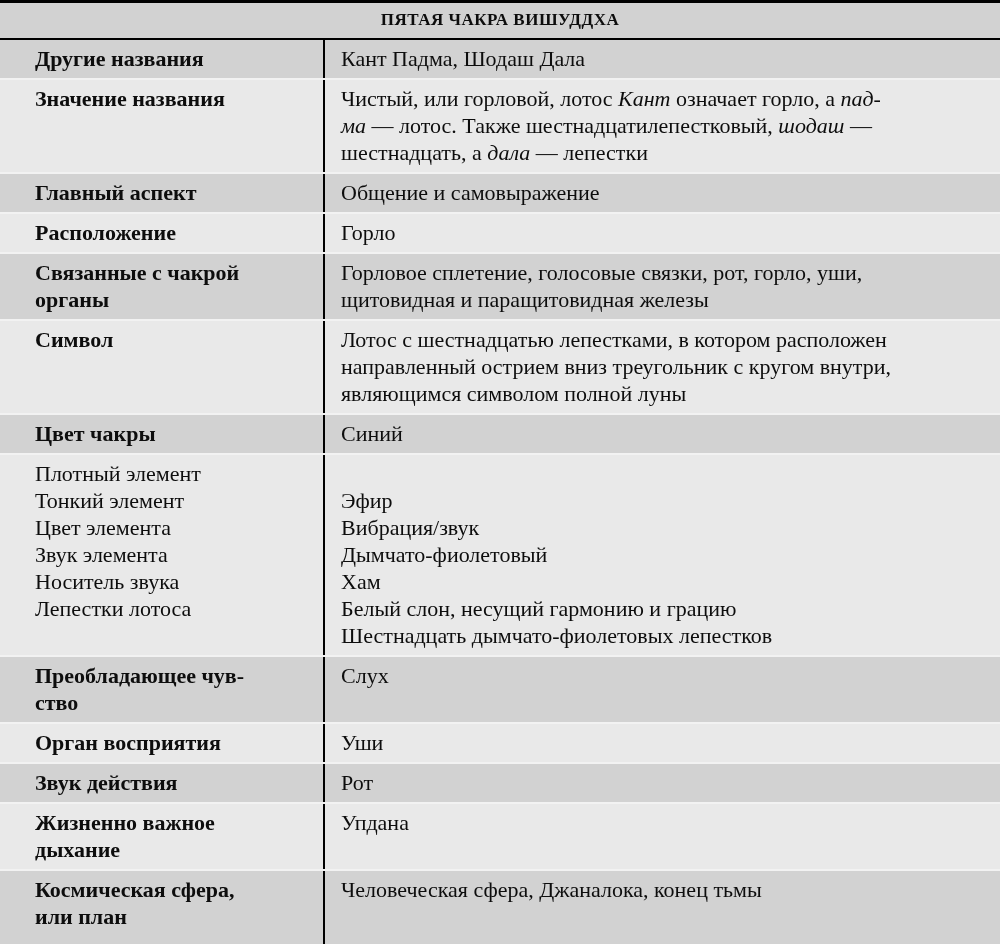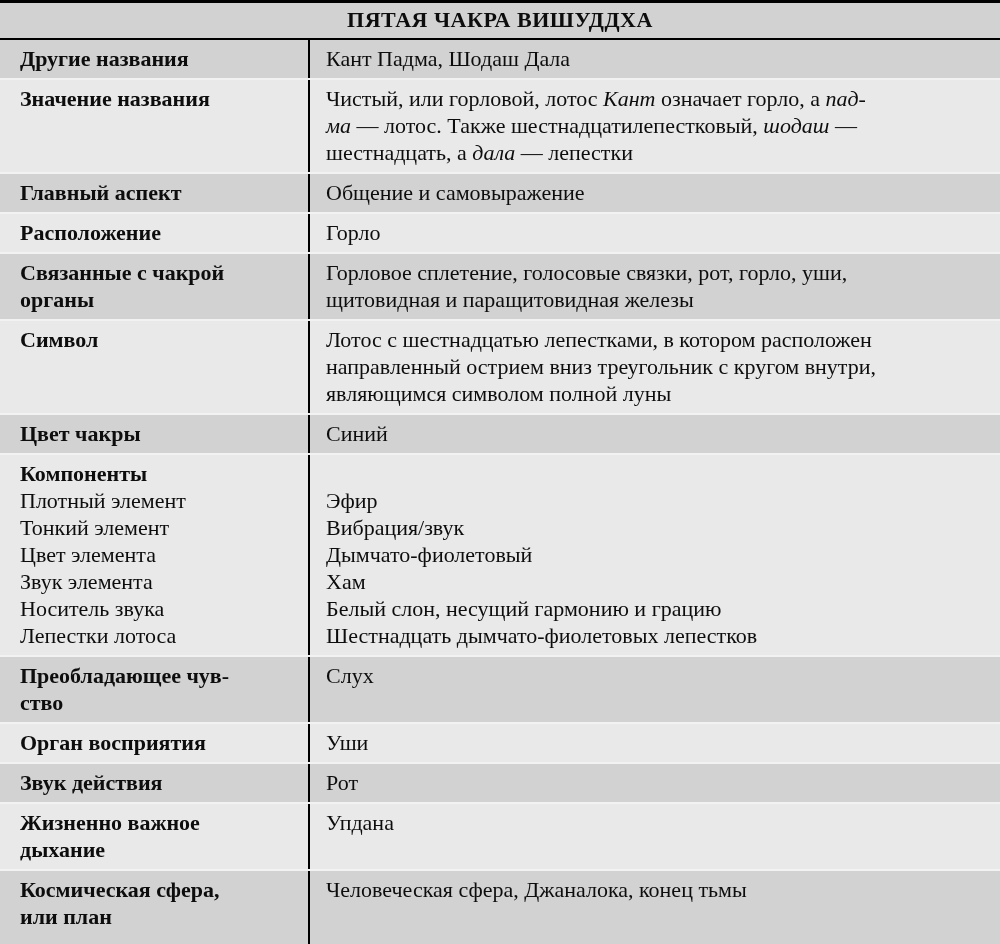--- a/index.html
+++ b/index.html
@@ -16,39 +16,40 @@
     font-family:"Liberation Serif","DejaVu Serif",serif;
     color:var(--text);
     display:flex;flex-direction:column;overflow:hidden;
   }
   .table-header{
     flex:0 0 auto;
     background:var(--gray);
     border-bottom:2px solid var(--line);
     text-align:center;
     font-weight:bold;
-    font-size:22px;line-height:30px;
+    font-size:17px;line-height:30px;
     padding:2px 0 3px 0;
     letter-spacing:0.5px;
   }
   .rows{flex:1;display:flex;flex-direction:column;overflow:hidden;}
   .row{display:flex;}
   .row + .row{border-top:2px solid var(--sep);}
   .row:last-child{flex:1;}
   .row.gray{background:var(--gray);}
   .row.light{background:var(--light);justify-content:flex-end;}
   .cell{
     font-size:22px;line-height:27px;
     white-space:pre-line;
     padding:5px 10px 6px 20px;
   }
   .label-cell{
     flex:0 0 auto;width:310px;box-sizing:border-box;
     font-weight:bold;
     border-right:2px solid var(--line);
+    margin-left:15px;
   }
   .value-cell{flex:1;padding-left:16px;padding-right:11px;}
   .line{display:block;}
   .label-cell .sub-line{font-weight:normal;}
 </style>
 </head>
 <body>
 
 <div class="page">
   <div class="table-header">ПЯТАЯ ЧАКРА ВИШУДДХА</div>
@@ -81,21 +82,21 @@
         <div class="cell label-cell"><span>Символ</span></div>
         <div class="cell value-cell"><span>Лотос с шестнадцатью лепестками, в котором расположен
 направленный острием вниз треугольник с кругом внутри,
 являющимся символом полной луны</span></div>
       </div>
       <div class="row gray">
         <div class="cell label-cell"><span>Цвет чакры</span></div>
         <div class="cell value-cell"><span>Синий</span></div>
       </div>
       <div class="row light">
-        <div class="cell label-cell"><span class="line">Компоненты</span><span class="line sub-line">Плотный элемент</span><span class="line sub-line">Тонкий элемент</span><span class="line sub-line">Цвет элемента</span><span class="line sub-line">Звук элемента</span><span class="line sub-line">Носитель звука</span><span class="line sub-line">Лепестки лотоса</span></div>
+        <div class="cell label-cell"><span class="line sub-line">Плотный элемент</span><span class="line sub-line">Тонкий элемент</span><span class="line sub-line">Цвет элемента</span><span class="line sub-line">Звук элемента</span><span class="line sub-line">Носитель звука</span><span class="line sub-line">Лепестки лотоса</span></div>
         <div class="cell value-cell"><span class="line">&nbsp;</span><span class="line">Эфир</span><span class="line">Вибрация/звук</span><span class="line">Дымчато-фиолетовый</span><span class="line">Хам</span><span class="line">Белый слон, несущий гармонию и грацию</span><span class="line">Шестнадцать дымчато-фиолетовых лепестков</span></div>
       </div>
       <div class="row gray">
         <div class="cell label-cell"><span>Преобладающее чув-
 ство</span></div>
         <div class="cell value-cell"><span>Слух</span></div>
       </div>
       <div class="row light">
         <div class="cell label-cell"><span>Орган восприятия</span></div>
         <div class="cell value-cell"><span>Уши</span></div>

